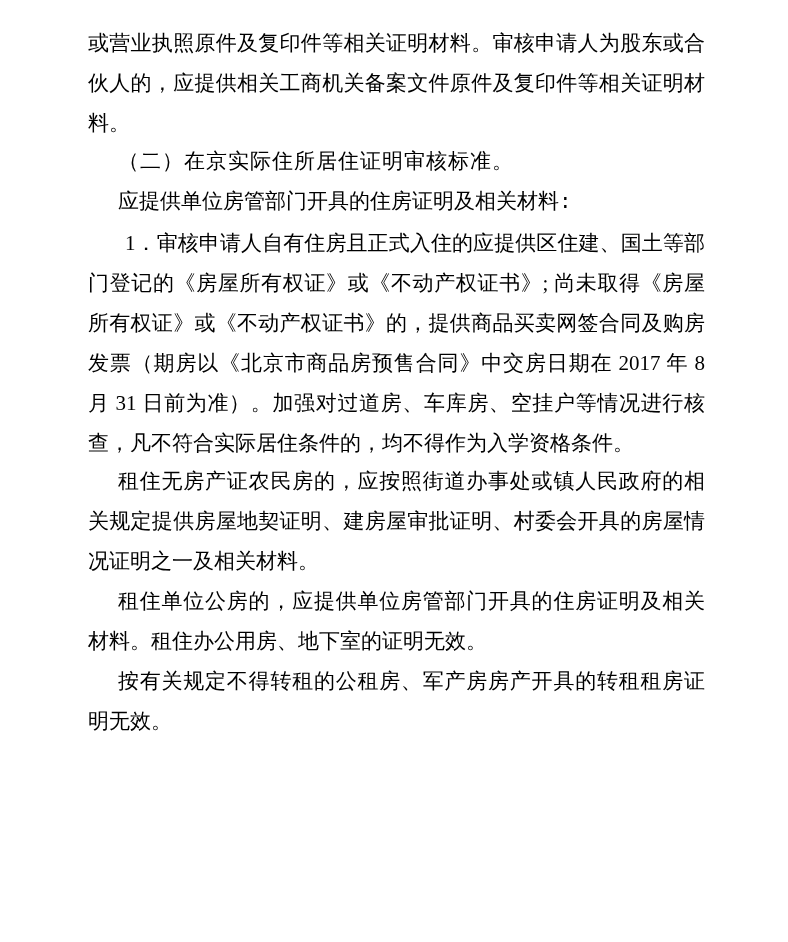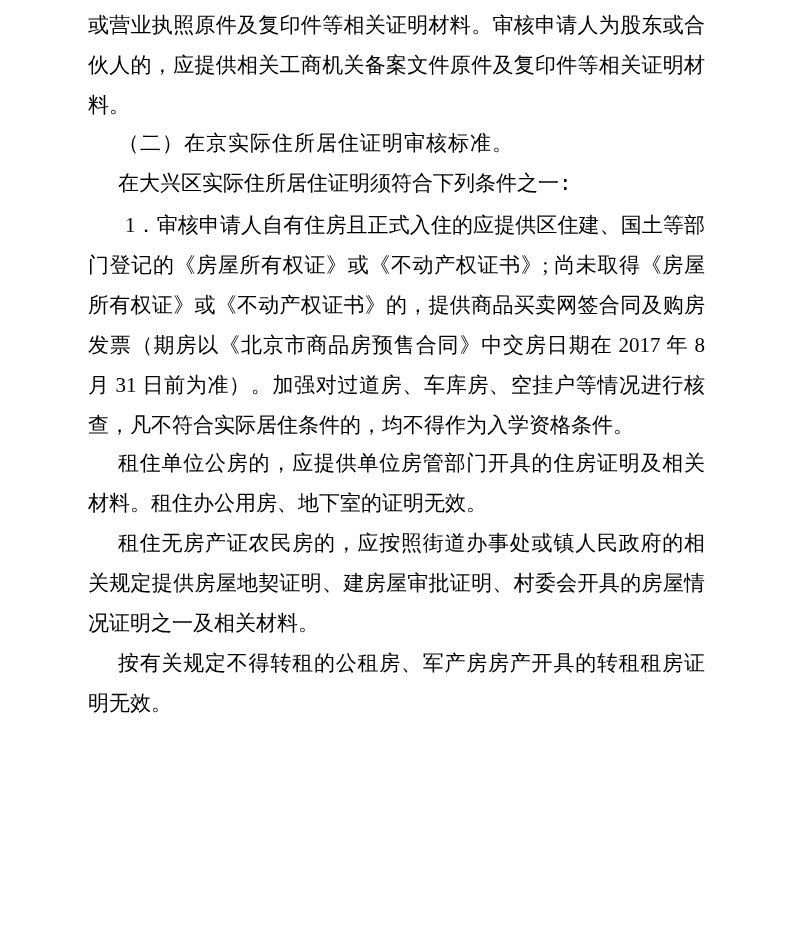--- a/index.html
+++ b/index.html
@@ -7,21 +7,21 @@
     padding: 0;
     background: #ffffff;
   }
   .page {
     position: relative;
     width: 788px;
     height: 942px;
     margin: 0 auto;
     background: #ffffff;
     box-sizing: border-box;
-    padding: 5px 83px 0 88px;
+    padding: 23px 83px 0 88px;
     overflow: hidden;
     font-family: "Liberation Serif", "DejaVu Serif", serif;
     font-size: 21px;
     line-height: 40px;
     color: #000000;
     text-align: justify;
     text-justify: inter-ideograph;
   }
   .para {
     margin: 0;
@@ -42,23 +42,23 @@
   }
 </style>
 </head>
 <body>
 
 <div class="page">
   <p class="para">或营业执照原件及复印件等相关证明材料。审核申请人为股东或合伙人的，应提供相关工商机关备案文件原件及复印件等相关证明材料。</p>
 
   <p class="para indent heading">（二）在京实际住所居住证明审核标准。</p>
 
-  <p class="para indent">在大兴区实际住所居住证明须符合下列条件之一:</p>
+  <p class="para indent">应提供单位房管部门开具的住房证明及相关材料:</p>
 
   <p class="para num">1．审核申请人自有住房且正式入住的应提供区住建、国土等部门登记的《房屋所有权证》或《不动产权证书》; 尚未取得《房屋所有权证》或《不动产权证书》的，提供商品买卖网签合同及购房发票（期房以《北京市商品房预售合同》中交房日期在 2017 年 8 月 31 日前为准）。加强对过道房、车库房、空挂户等情况进行核查，凡不符合实际居住条件的，均不得作为入学资格条件。</p>
 
 
+  <p class="para indent">租住无房产证农民房的，应按照街道办事处或镇人民政府的相关规定提供房屋地契证明、建房屋审批证明、村委会开具的房屋情况证明之一及相关材料。</p>
+
   <p class="para indent">租住单位公房的，应提供单位房管部门开具的住房证明及相关材料。租住办公用房、地下室的证明无效。</p>
-
-  <p class="para indent">租住无房产证农民房的，应按照街道办事处或镇人民政府的相关规定提供房屋地契证明、建房屋审批证明、村委会开具的房屋情况证明之一及相关材料。</p>
 
   <p class="para indent">按有关规定不得转租的公租房、军产房房产开具的转租租房证明无效。</p>
 </div>
 
 </body></html>

